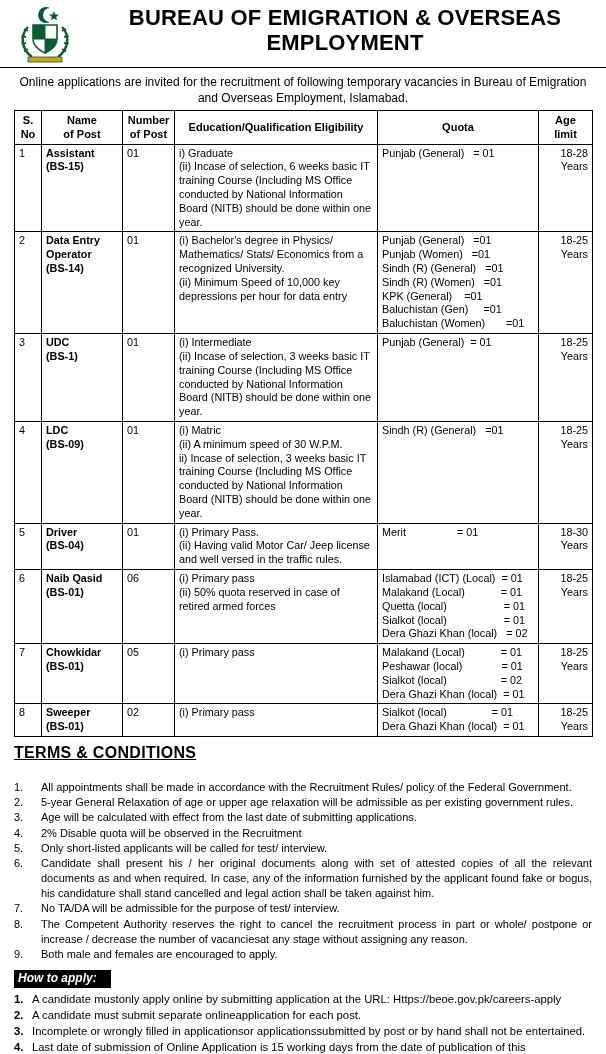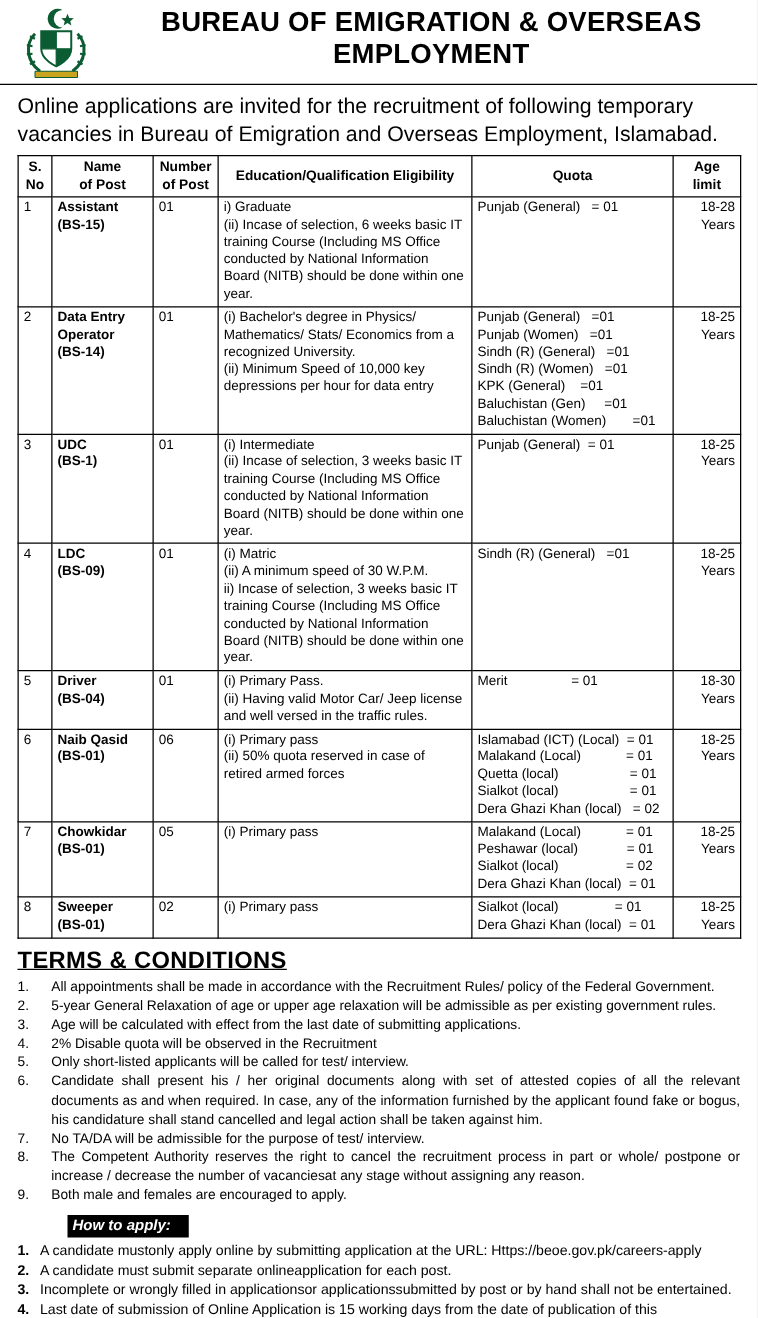--- a/index.html
+++ b/index.html
@@ -7,43 +7,43 @@
   .page {
     width:606px; min-height:1054px; margin:0 auto; background:#fff;
     font-family:"Liberation Sans", sans-serif; color:#000; overflow:hidden;
   }
   
   .hdr { display:flex; align-items:flex-start; gap:22px; padding:5px 14px 0 14px; }
   .emblem { width:62px; height:58px; flex:none; }
   .hdr-title { flex:1; text-align:center; font-weight:bold; font-size:22px; line-height:1.15; letter-spacing:.2px; }
   .subtitle { text-align:center; font-weight:bold; font-size:17px; text-decoration:underline; margin-top:3px; letter-spacing:.4px; }
   .toprule { border-top:1.5px solid #000; margin-top:4px; }
-  .intro { font-size:17px; line-height:1.35; margin:6px 14px 4px 14px; }
+  .intro { font-size:12px; line-height:1.35; margin:6px 14px 4px 14px;text-align:center; }
 
   
   table.vac { border-collapse:collapse; table-layout:fixed; width:578px; margin:2px 14px 0 14px; font-size:10.8px; line-height:1.28; }
   table.vac th, table.vac td { border:1px solid #000; padding:2px 4px; vertical-align:top; }
   table.vac th { text-align:center; vertical-align:middle; white-space:pre-line; font-size:11px; padding:2px 2px; }
   td.c-sno  { text-align:left; padding-left:5px; }
   td.c-post { font-weight:bold; white-space:pre-line;margin-top:13px; }
   td.c-num  { padding-left:7px; }
   td.c-elig { white-space:pre-line; }
   td.c-quota{ white-space:pre-wrap; }
   td.c-age  { white-space:pre-line;text-align:right; }
 
   
   .terms { margin:7px 14px 0 14px; }
-  .terms-h { font-size:19px; font-weight:bold; text-decoration:underline; letter-spacing:.3px; margin-bottom:3px; }
+  .terms-h { font-size:16px; font-weight:bold; text-decoration:underline; letter-spacing:.3px; margin-bottom:18px; }
   .term-row { display:flex; font-size:11px; line-height:1.38; }
   .term-num { width:27px; flex:none; }
   .term-text { flex:1; text-align:justify; }
 
   
   .apply { margin:6px 14px 0 14px; }
-  .apply-banner { display:inline-block; background:#000; color:#fff; font-weight:bold; font-style:italic; font-size:12px; padding:1px 14px 3px 4px; margin-bottom:3px;margin-left:40px; }
+  .apply-banner { display:inline-block; background:#000; color:#fff; font-weight:bold; font-style:italic; font-size:12px; padding:1px 14px 3px 4px; margin-bottom:3px; }
   .apply-row { display:flex; font-size:11.3px; line-height:1.32; margin-top:1px; }
   .apply-num { width:18px; flex:none; font-weight:bold; }
   .apply-text { flex:1; }
   .apply-link { color:#000; cursor:pointer;margin-top:16px; }
 </style>
 </head>
 <body>
 
 <div class="page">
 

